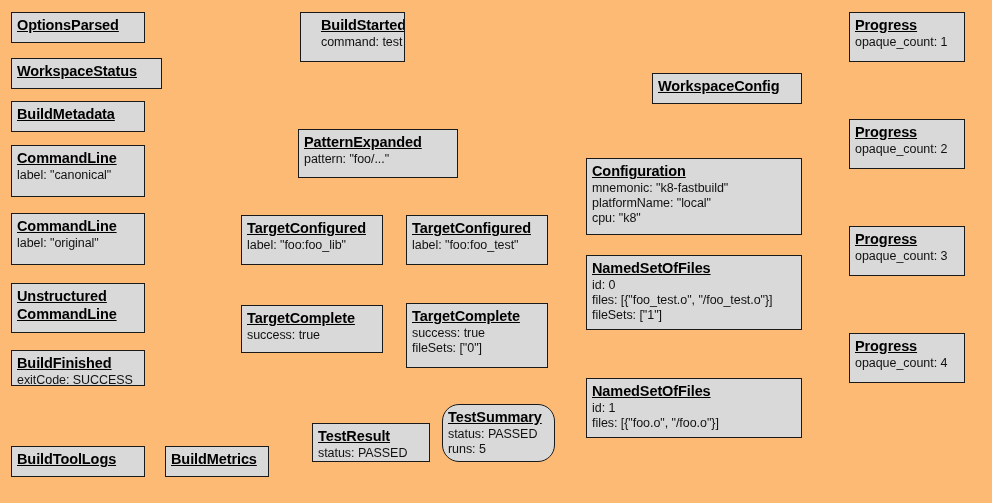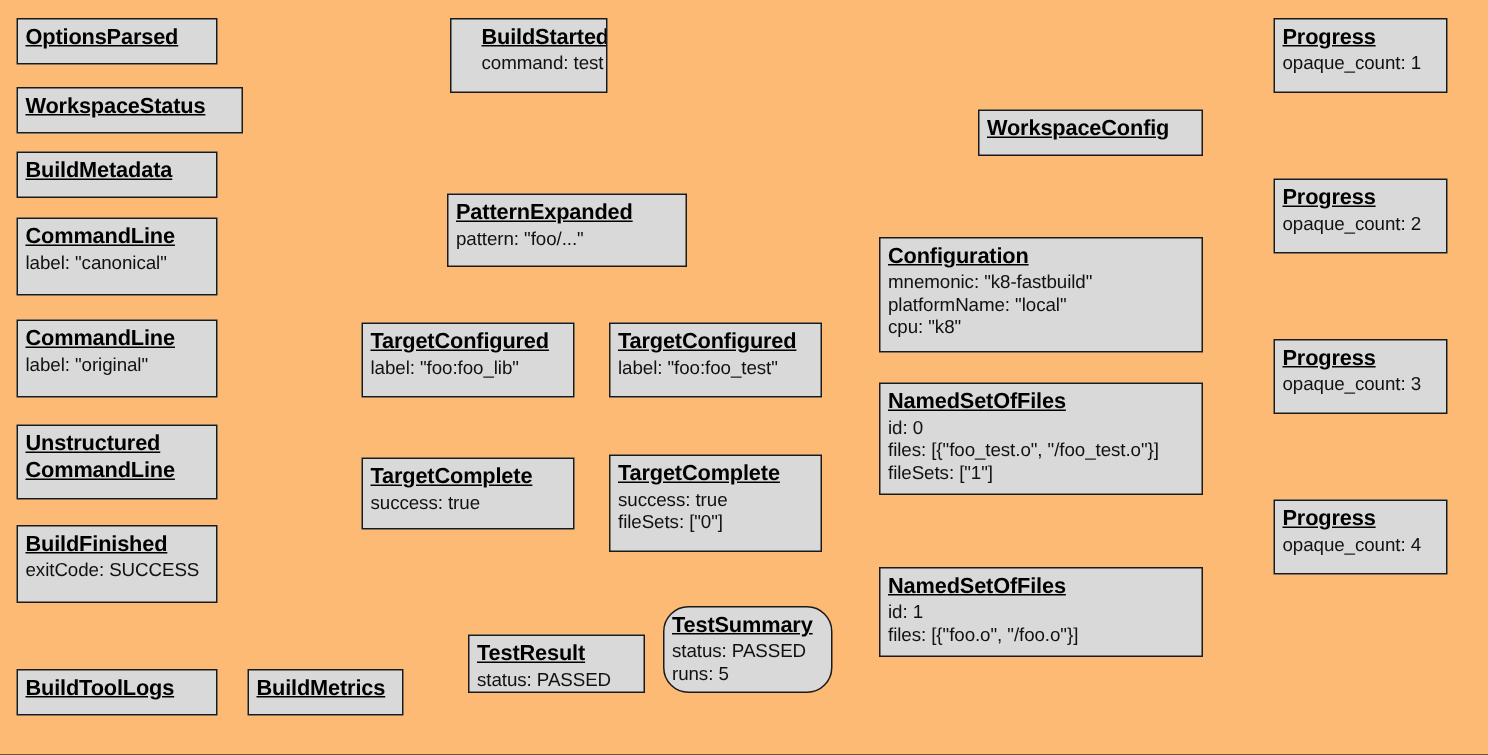--- a/index.html
+++ b/index.html
@@ -64,21 +64,21 @@
     <div class="node" style="left: 11px; top: 58px; width: 151px; height: 31px;"><div class="node-title">WorkspaceStatus</div></div>
     <div class="node" style="left: 11px; top: 101px; width: 134px; height: 31px;"><div class="node-title">BuildMetadata</div></div>
     <div class="node" style="left: 11px; top: 145px; width: 134px; height: 52px;"><div class="node-title">CommandLine</div><div class="node-fields">
         <div class="node-field">label: "canonical"</div>
       </div></div>
     <div class="node" style="left: 11px; top: 213px; width: 134px; height: 52px;"><div class="node-title">CommandLine</div><div class="node-fields">
         <div class="node-field">label: "original"</div>
       </div></div>
     <div class="node" style="left: 11px; top: 283px; width: 134px; height: 50px;"><div class="node-title wrap">Unstructured
 CommandLine</div></div>
-    <div class="node" style="left: 11px; top: 350px; width: 134px; height: 52px;"><div class="node-title">BuildFinished</div><div class="node-fields">
+    <div class="node" style="left: 11px; top: 350px; width: 134px; height: 36px;"><div class="node-title">BuildFinished</div><div class="node-fields">
         <div class="node-field">exitCode: SUCCESS</div>
       </div></div>
     <div class="node" style="left: 11px; top: 446px; width: 134px; height: 31px;"><div class="node-title">BuildToolLogs</div></div>
     <div class="node" style="left: 165px; top: 446px; width: 104px; height: 31px;"><div class="node-title">BuildMetrics</div></div>
     <div class="node" style="left: 300px; top: 12px; width: 105px; height: 50px; padding-left: 20px;"><div class="node-title">BuildStarted</div><div class="node-fields">
         <div class="node-field">command: test</div>
       </div></div>
     <div class="node" style="left: 298px; top: 113px; width: 160px; height: 49px; margin-top: 16px;"><div class="node-title">PatternExpanded</div><div class="node-fields">
         <div class="node-field">pattern: "foo/..."</div>
       </div></div>

